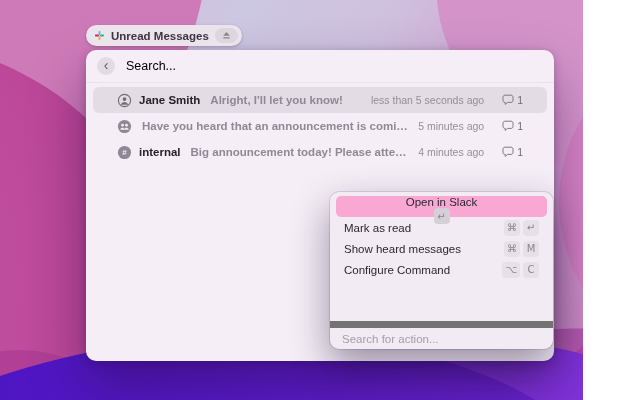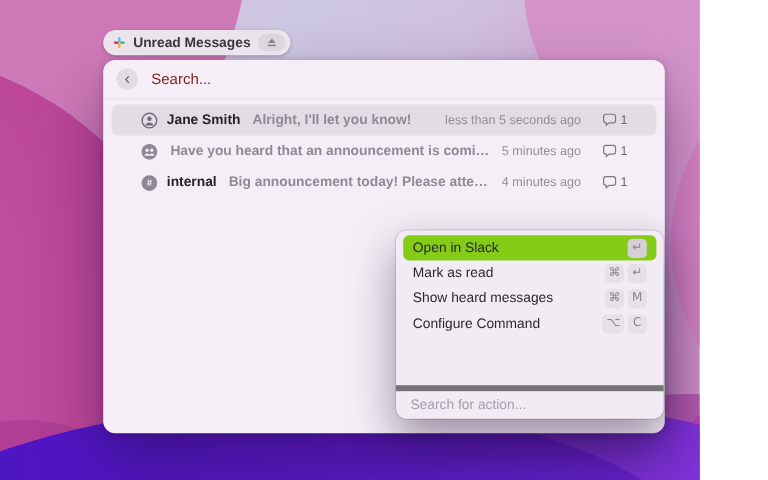--- a/index.html
+++ b/index.html
@@ -36,49 +36,49 @@
   
   .window { position:absolute; left:86px; top:50px; width:468px; height:311px; z-index:4;
     background:#f5eef6; border-radius:10px;
     box-shadow:0 28px 55px rgba(35,8,65,.42), 0 2px 8px rgba(35,8,65,.25); }
 
   .searchbar { display:flex; align-items:center; height:33px; padding:0 11px;
     border-bottom:1px solid #e9e2ea; }
   .back-btn { width:18px; height:18px; border-radius:50%; background:#e3dbe4; color:#5f5a64;
     display:flex; align-items:center; justify-content:center; font-size:14px; line-height:1;
     padding-bottom:2px; cursor:default; }
-  .search-placeholder { margin-left:11px; font-size:12.5px; color:#7f1d1d; }
+  .search-placeholder { margin-left:11px; font-size:12.5px; color:#000000; }
 
   .list { padding:4px 7px 0; }
   .msg-row { display:flex; align-items:center; height:26px; padding:0 24px; border-radius:6px; gap:7px; }
   .msg-row.selected { background:#e3dce4; }
   .avatar { width:15px; height:15px; flex:none; display:flex; }
   .msg-title { font-size:11.5px; font-weight:700; color:#262229; white-space:nowrap; }
   .msg-sub { font-size:11.5px; color:#8f8995; white-space:nowrap; overflow:hidden;
     text-overflow:ellipsis; flex:1; margin-left:3px;font-weight:bold; }
   .msg-meta { display:flex; align-items:center; gap:18px; flex:none; }
   .msg-time { font-size:10.5px; color:#948e9a; white-space:nowrap; }
   .bubble-wrap { display:flex; align-items:center; gap:3px; color:#7e7885; }
   .msg-count { font-size:10.5px; color:#6f6a76; }
 
   
   .action-panel { position:absolute; left:330px; top:192px; width:223px; height:157px; z-index:6;
     background:#f2ebf3; border-radius:9px; padding:4px 6px 0;
     box-shadow:0 16px 38px rgba(25,8,45,.42), 0 0 0 1px rgba(110,90,120,.18); }
   .action-item { height:21px; display:flex; align-items:center; justify-content:space-between;
     padding:0 8px; border-radius:5px; }
-  .action-item.selected { background:#84cc16; }
+  .action-item.selected { background:#f9a8d4;flex-direction:column; }
   .action-label { font-size:11.5px; color:#2b2731; }
   .keys { display:flex; gap:3px; }
   .key { min-width:16px; height:16px; padding:0 3px; background:#e7e0e8; border-radius:4px;
     color:#8a8490; font-size:10px; display:flex; align-items:center; justify-content:center;
     font-family:"DejaVu Sans", sans-serif; }
   .action-item.selected .key { background:#d6cfd8; }
   .panel-footer { position:absolute; left:0; right:0; bottom:0; height:28px;
-    border-top:5px solid #737373; display:flex; align-items:center; padding:0 12px; }
+    border-top:7px solid #737373; display:flex; align-items:center; padding:0 12px; }
   .panel-footer-text { color:#a49eaa; font-size:11.5px; }
 </style>
 </head>
 <body>
 
 <div class="screen">
 
   <div class="wp">
     <div class="wp-base"></div>
     <div class="blob wp-rt"></div>

